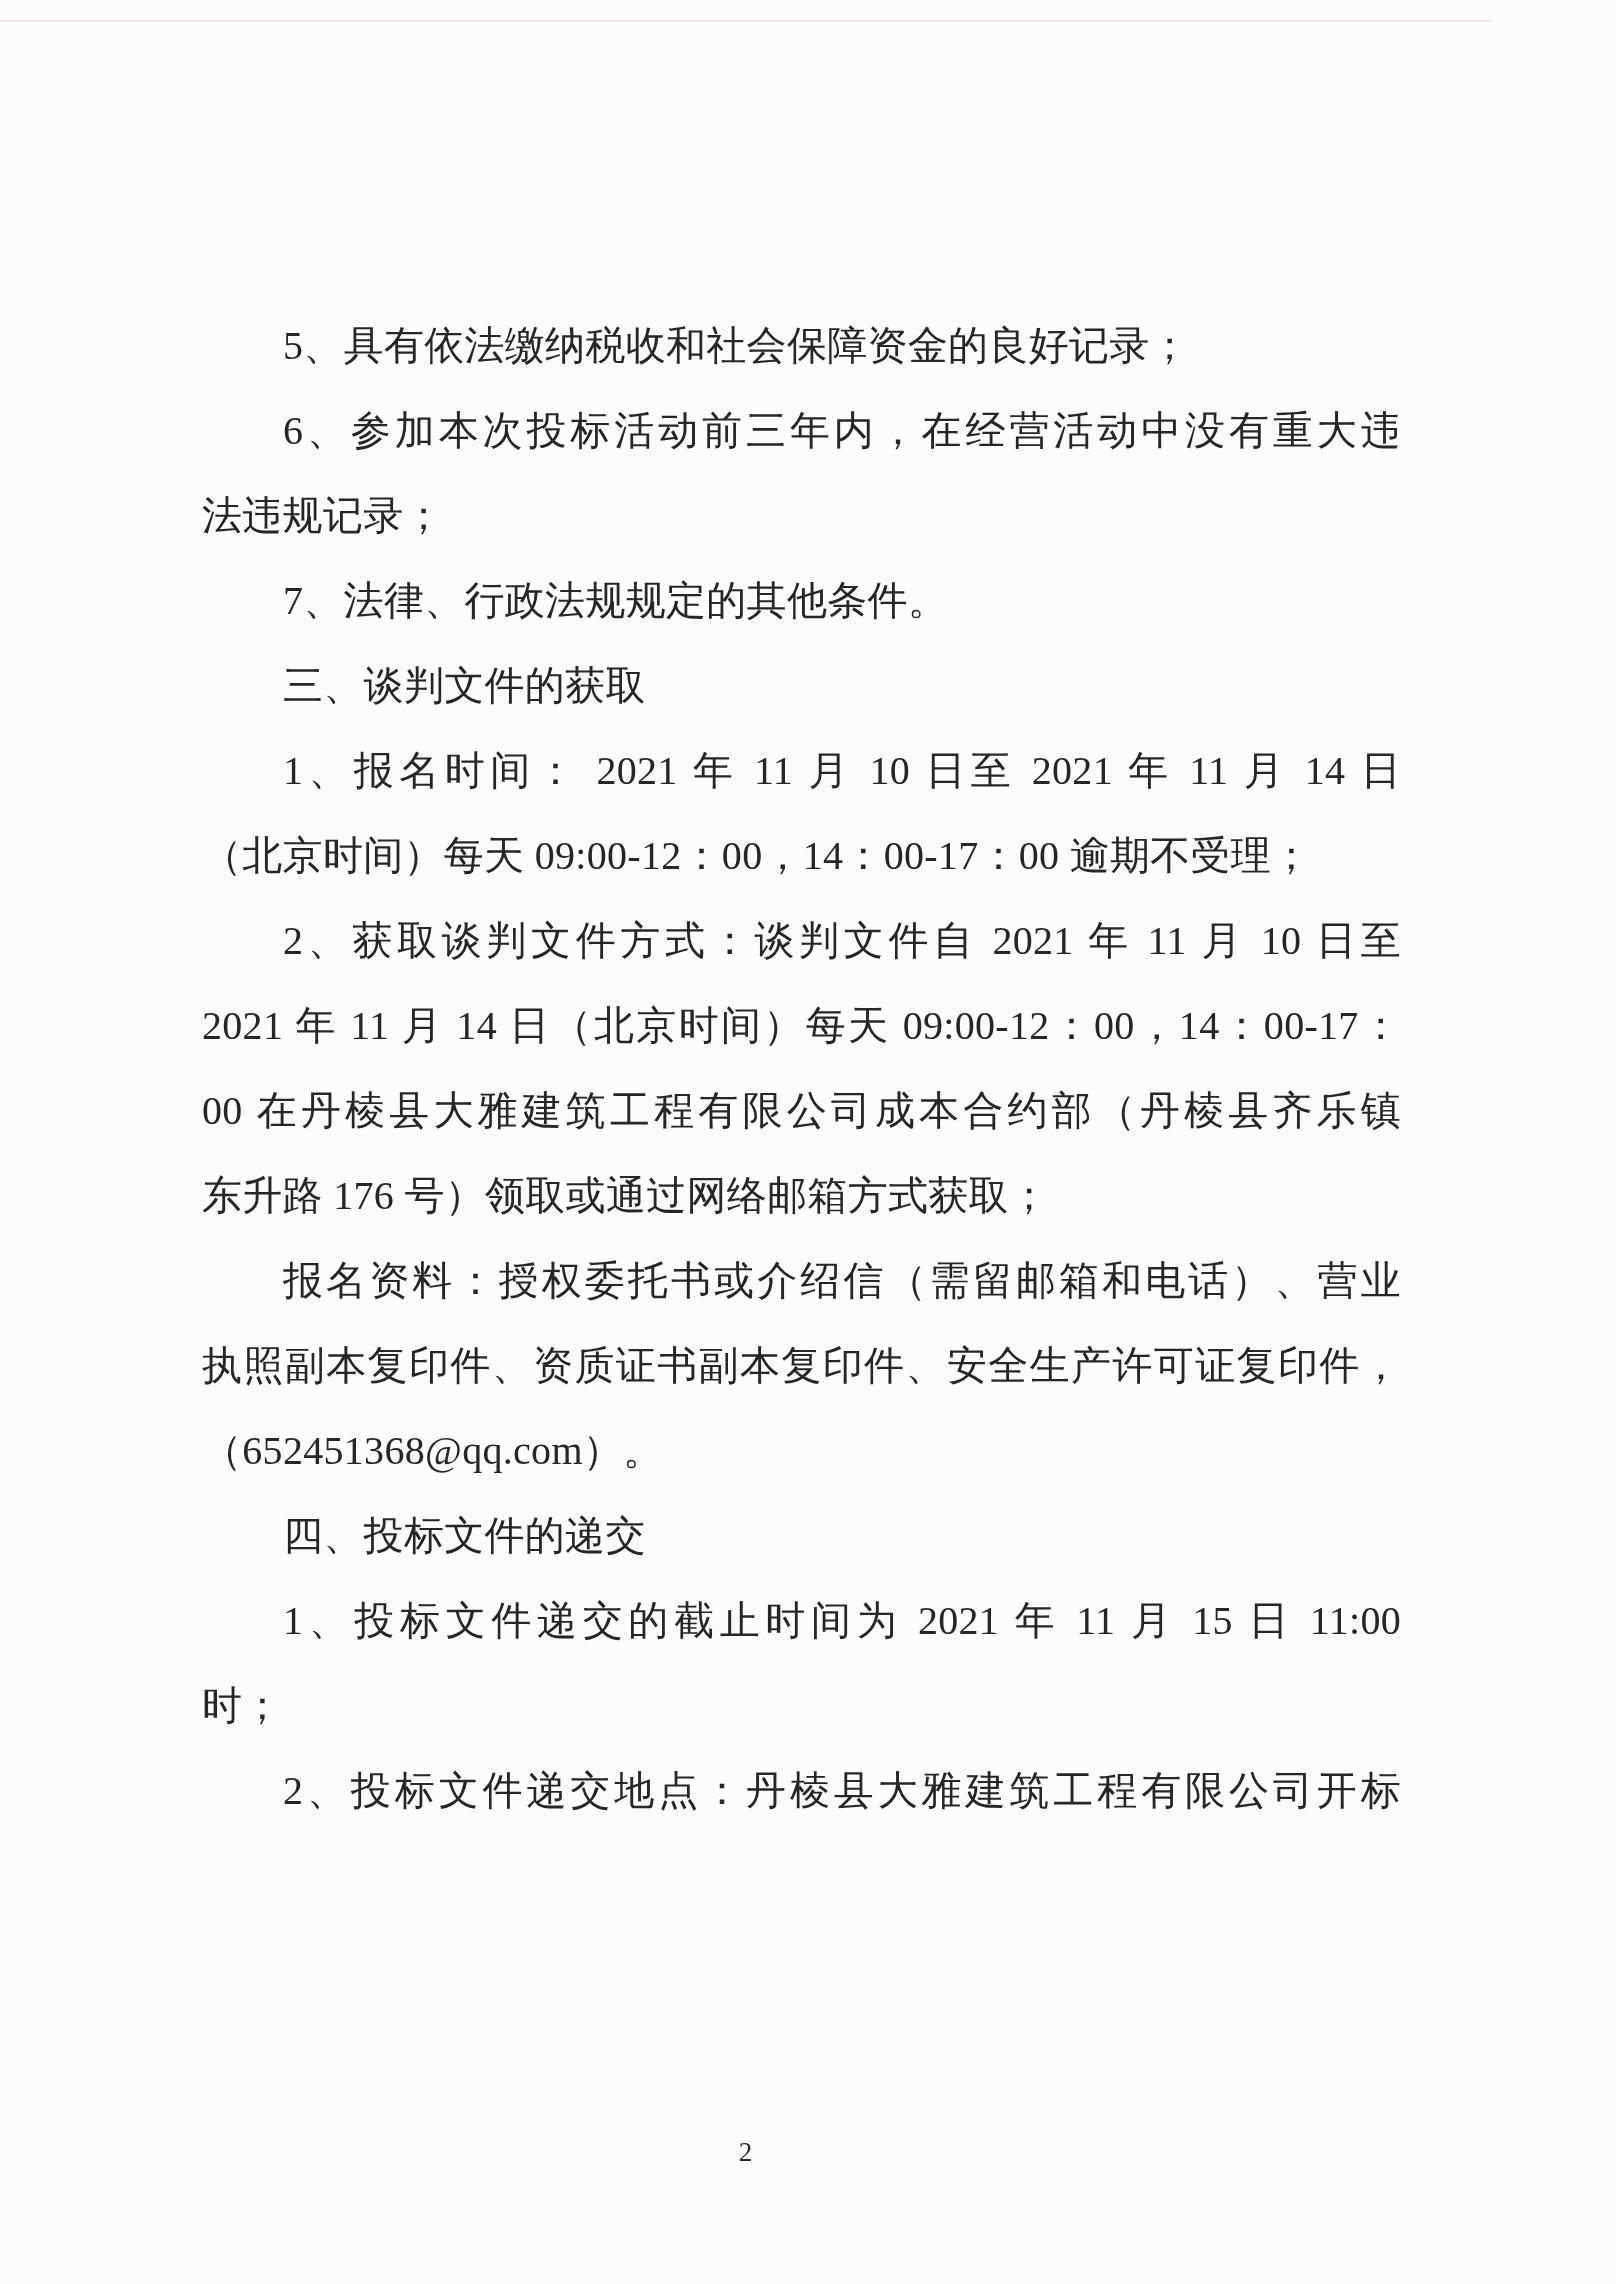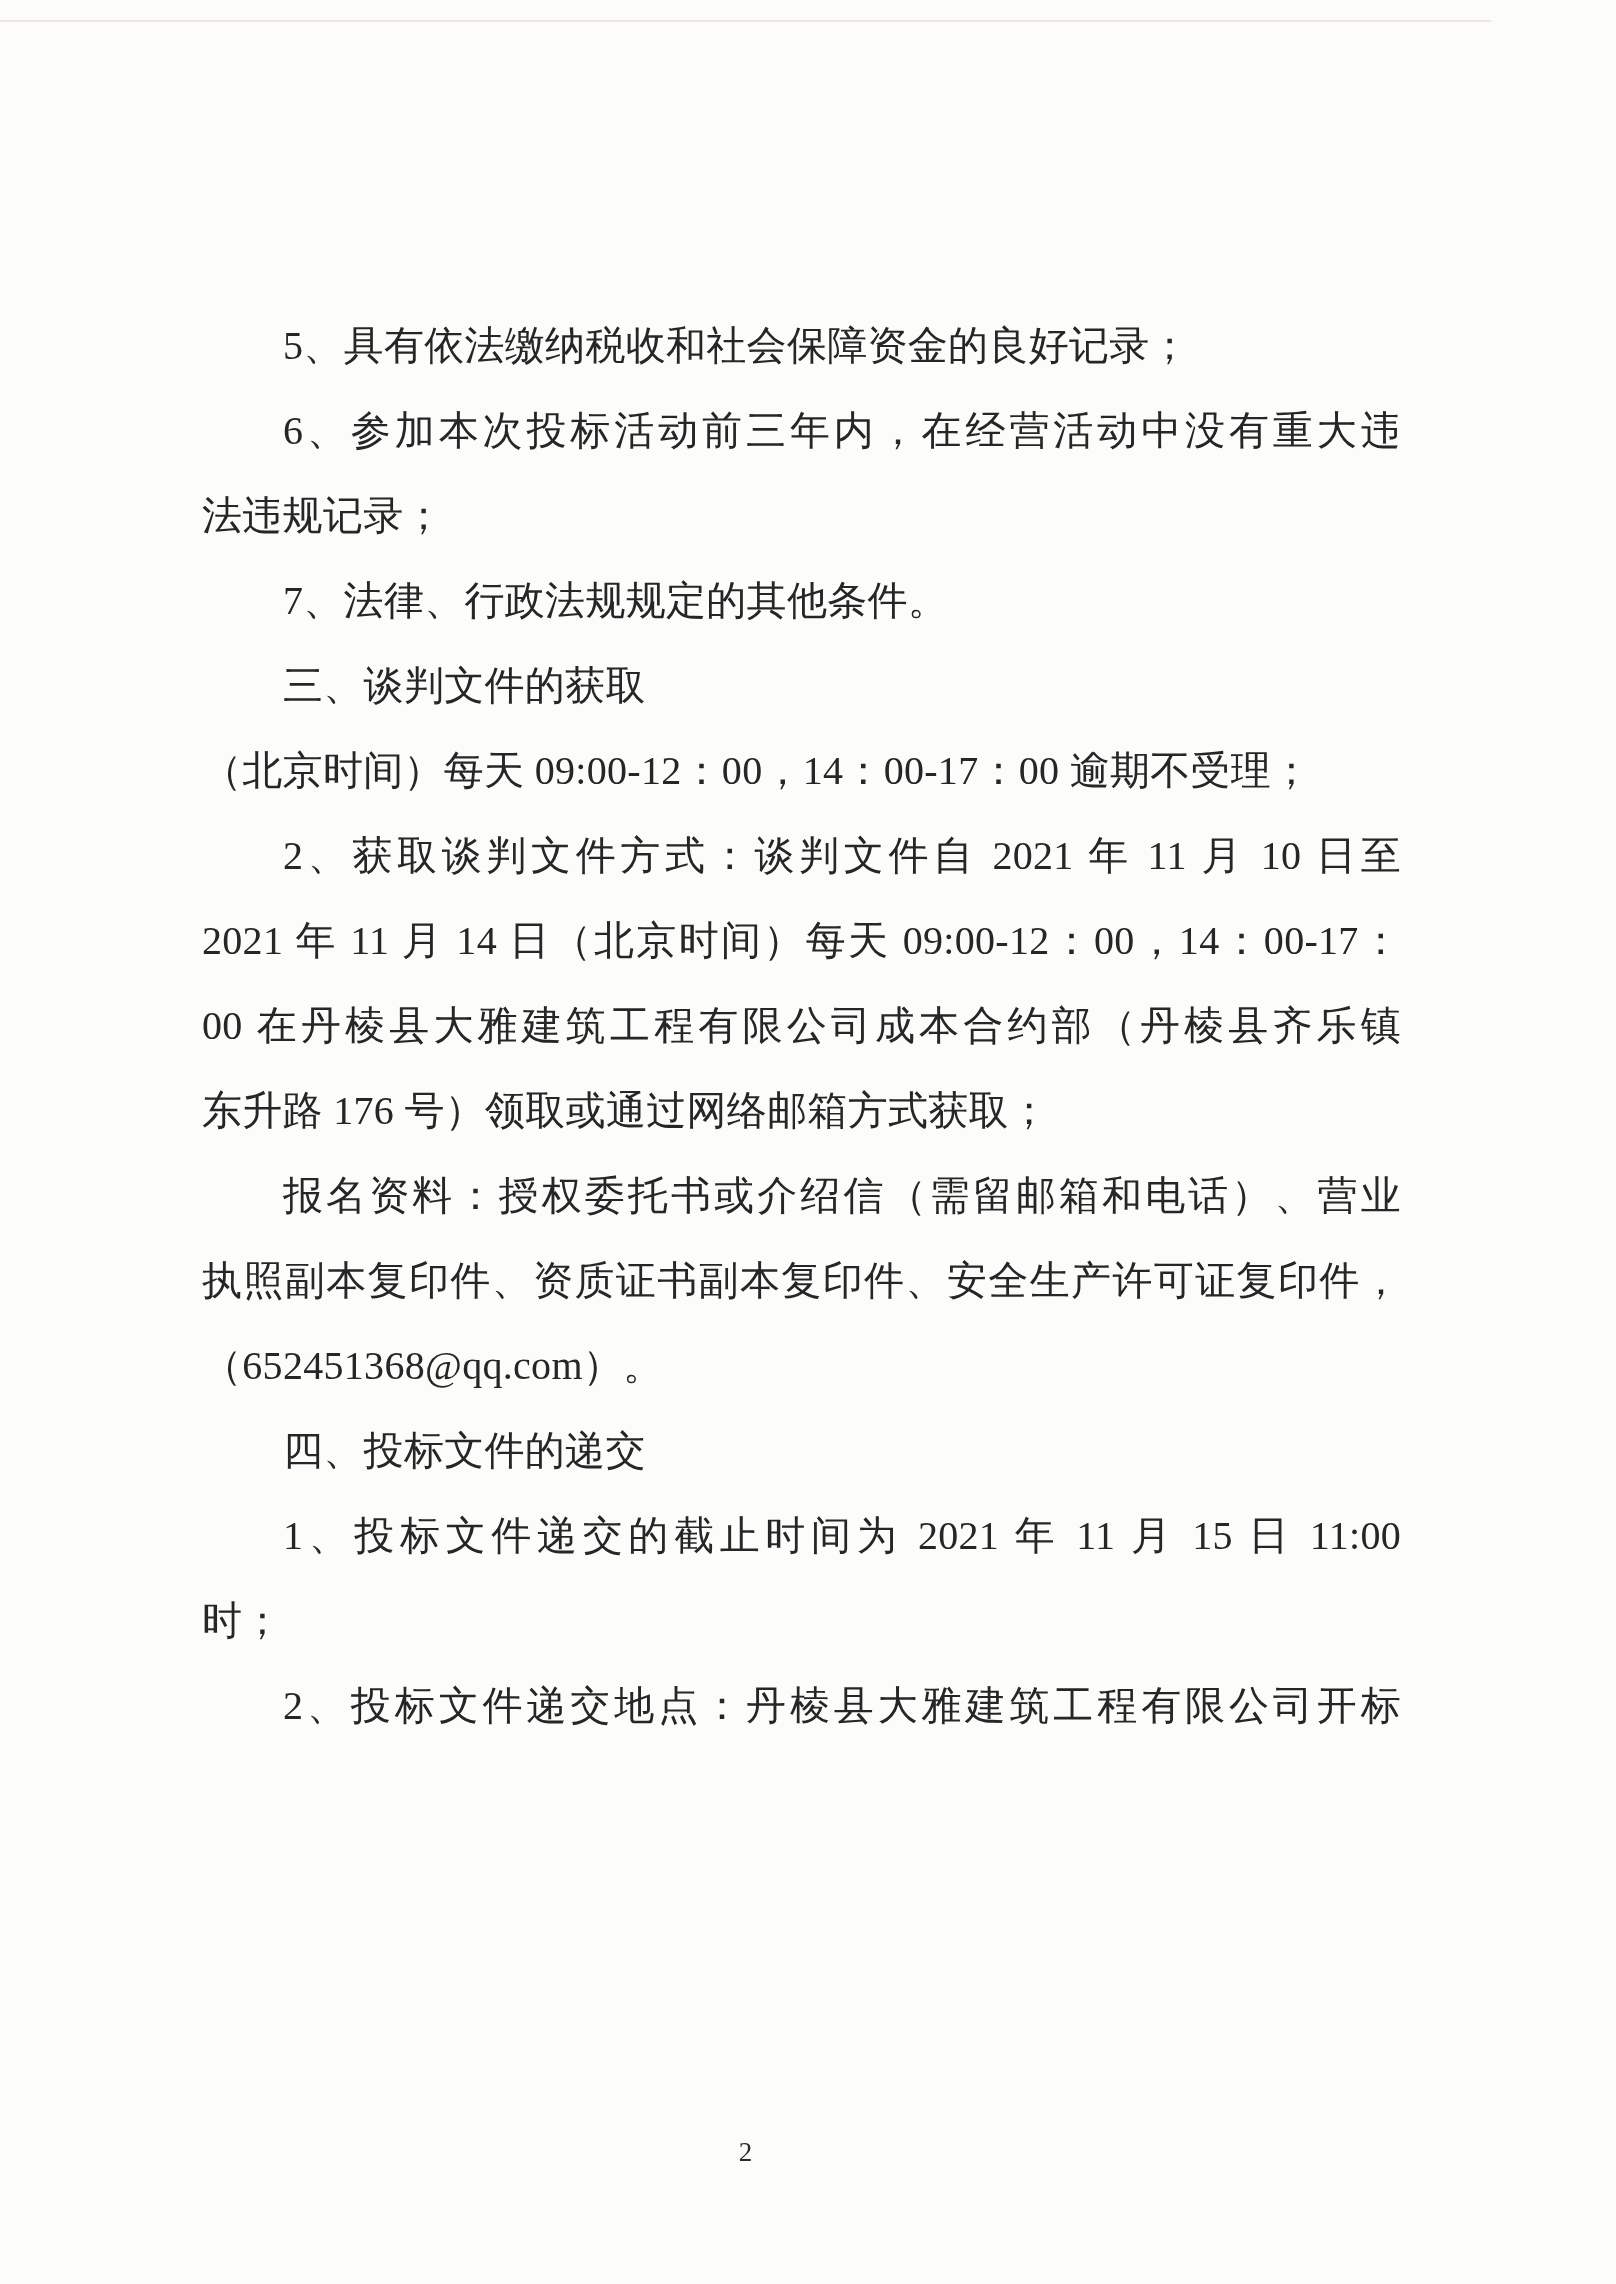--- a/index.html
+++ b/index.html
@@ -75,20 +75,21 @@
 <body>
 
 <div class="page" style="background: rgb(252, 252, 250); color: rgb(38, 38, 38);">
   <div class="scan-top-line" style="background: rgb(232, 205, 189);"></div>
   <div class="content">
       <div class="line indent">5、具有依法缴纳税收和社会保障资金的良好记录；</div>
       <div class="line indent fill">6、参加本次投标活动前三年内，在经营活动中没有重大违</div>
       <div class="line">法违规记录；</div>
       <div class="line indent">7、法律、行政法规规定的其他条件。</div>
       <div class="line heading indent">三、谈判文件的获取</div>
+      <div class="line indent fill">1、报名时间： 2021 年 11 月 10 日至 2021 年 11 月 14 日</div>
       <div class="line">（北京时间）每天 09:00-12：00，14：00-17：00 逾期不受理；</div>
       <div class="line indent fill">2、获取谈判文件方式：谈判文件自 2021 年 11 月 10 日至</div>
       <div class="line fill">2021 年 11 月 14 日（北京时间）每天 09:00-12：00，14：00-17：</div>
       <div class="line fill"><span>00 在</span><span class="u">丹棱县大雅建筑工程有限公司成本合约部</span><span>（丹棱县齐乐镇</span></div>
       <div class="line">东升路 176 号）领取或通过网络邮箱方式获取；</div>
       <div class="line indent fill">报名资料：授权委托书或介绍信（需留邮箱和电话）、营业</div>
       <div class="line fill">执照副本复印件、资质证书副本复印件、安全生产许可证复印件，</div>
       <div class="line">（652451368@qq.com）。</div>
       <div class="line heading indent">四、投标文件的递交</div>
       <div class="line indent fill">1、投标文件递交的截止时间为 2021 年 11 月 15 日 11:00</div>

